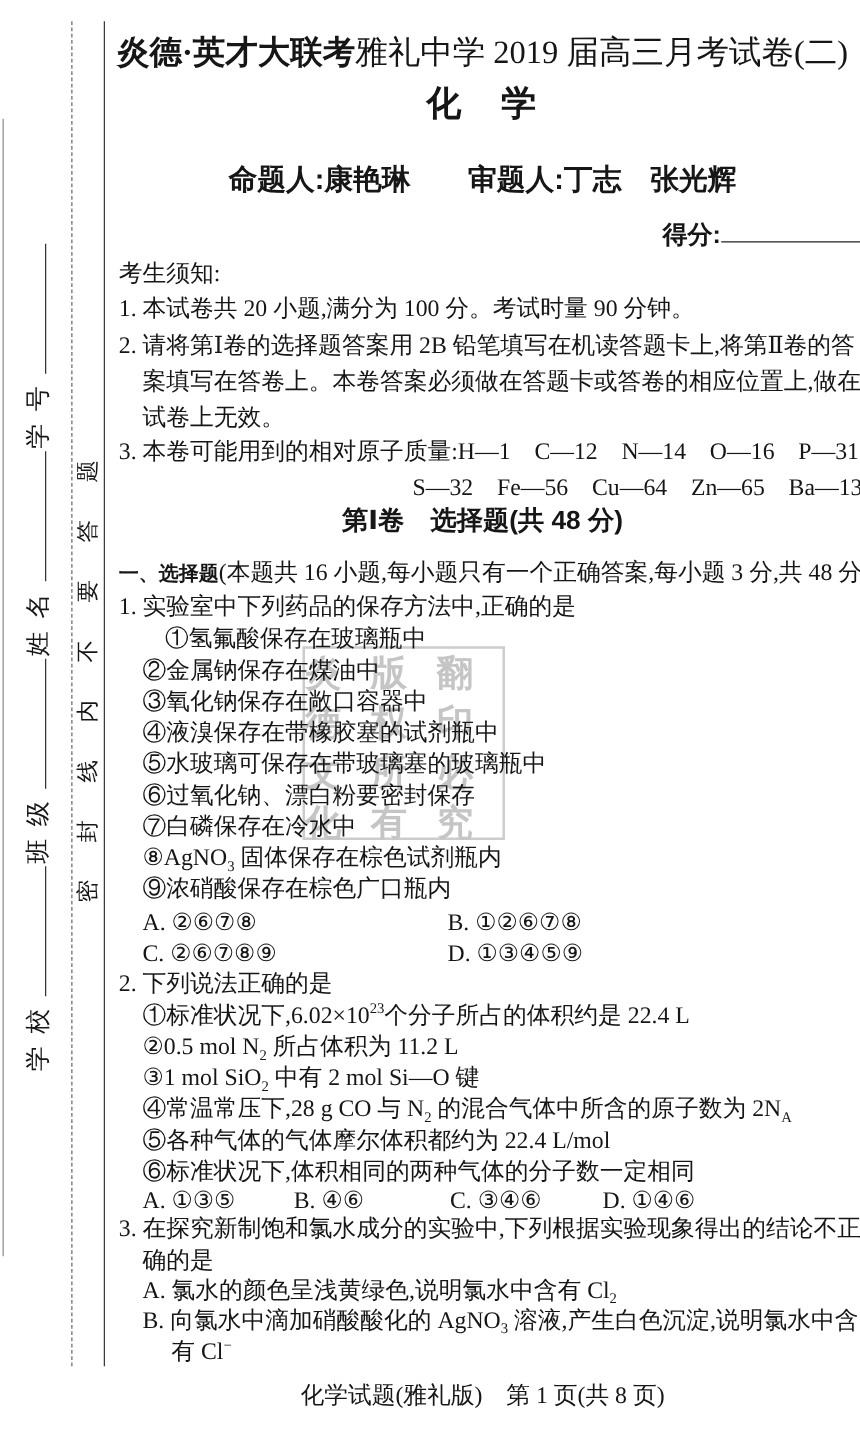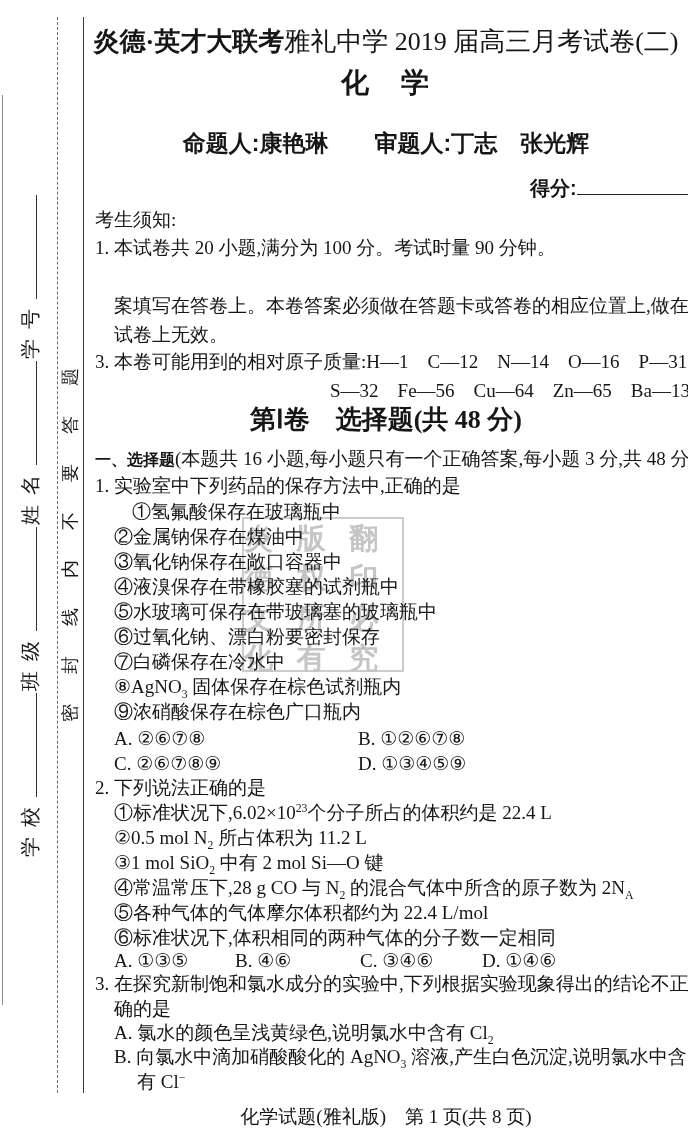--- a/index.html
+++ b/index.html
@@ -40,21 +40,21 @@
     color:#c5c5c5;font-family:"Liberation Sans","DejaVu Sans",sans-serif;
     font-weight:bold;font-size:29px;letter-spacing:4px;
   }
   .content{position:absolute;left:0;top:0;width:688px;height:900px;z-index:1;}
 
   .brand{font-weight:bold;}
   .score-blank{display:inline-block;width:112px;height:16px;border-bottom:1px solid #222;}
   .subject{font-size:28px;letter-spacing:2px;}
   .authors{font-size:23px;}
   .title-line{font-size:26px;}
-  .section-title{font-size:26px;font-family:Liberation Serif, serif;}
+  .section-title{font-size:21px;}
 </style>
 </head>
 <body>
 
 <div class="page">
 
   <div class="scan-edge"></div>
   <div class="vline-dashed"></div>
   <div class="vline-solid"></div>
 
@@ -70,20 +70,21 @@
 
   <div class="content">
 
     <div class="abs center title-line" style="top:24px;"><span class="brand">炎德·英才大联考</span><span>雅礼中学 2019 届高三月考试卷(二)</span></div>
     <div class="abs center hei subject" style="top:64px;">化　学</div>
     <div class="abs center hei authors" style="top:128px;">命题人:康艳琳　　审题人:丁志　张光辉</div>
     <div class="abs body-line" style="left:530px;top:176px;"><span class="hei" style="font-size:20px;">得分:</span><span class="score-blank"></span></div>
 
     <div class="abs body-line" style="left:95px;top:207px;">考生须知:</div>
     <div class="abs body-line" style="left:95px;top:235px;">1. 本试卷共 20 小题,满分为 100 分。考试时量 90 分钟。</div>
+    <div class="abs body-line" style="left:95px;top:264px;">2. 请将第Ⅰ卷的选择题答案用 2B 铅笔填写在机读答题卡上,将第Ⅱ卷的答</div>
     <div class="abs body-line" style="left:114px;top:293px;">案填写在答卷上。本卷答案必须做在答题卡或答卷的相应位置上,做在</div>
     <div class="abs body-line" style="left:114px;top:322px;">试卷上无效。</div>
     <div class="abs body-line" style="left:95px;top:349px;">3. 本卷可能用到的相对原子质量:H—1　C—12　N—14　O—16　P—31</div>
     <div class="abs body-line" style="left:330px;top:378px;">S—32　Fe—56　Cu—64　Zn—65　Ba—137</div>
 
     <div class="abs center hei section-title" style="top:402px;">第Ⅰ卷　选择题(共 48 分)</div>
     <div class="abs body-line" style="left:95px;top:446px;"><span class="hei" style="font-size:16px;">一、选择题</span><span>(本题共 16 小题,每小题只有一个正确答案,每小题 3 分,共 48 分)</span></div>
 
     <div class="abs body-line" style="left:95px;top:473px;">1. 实验室中下列药品的保存方法中,正确的是</div>
     <div class="abs body-line" style="left:132px;top:499px;">①氢氟酸保存在玻璃瓶中</div>

